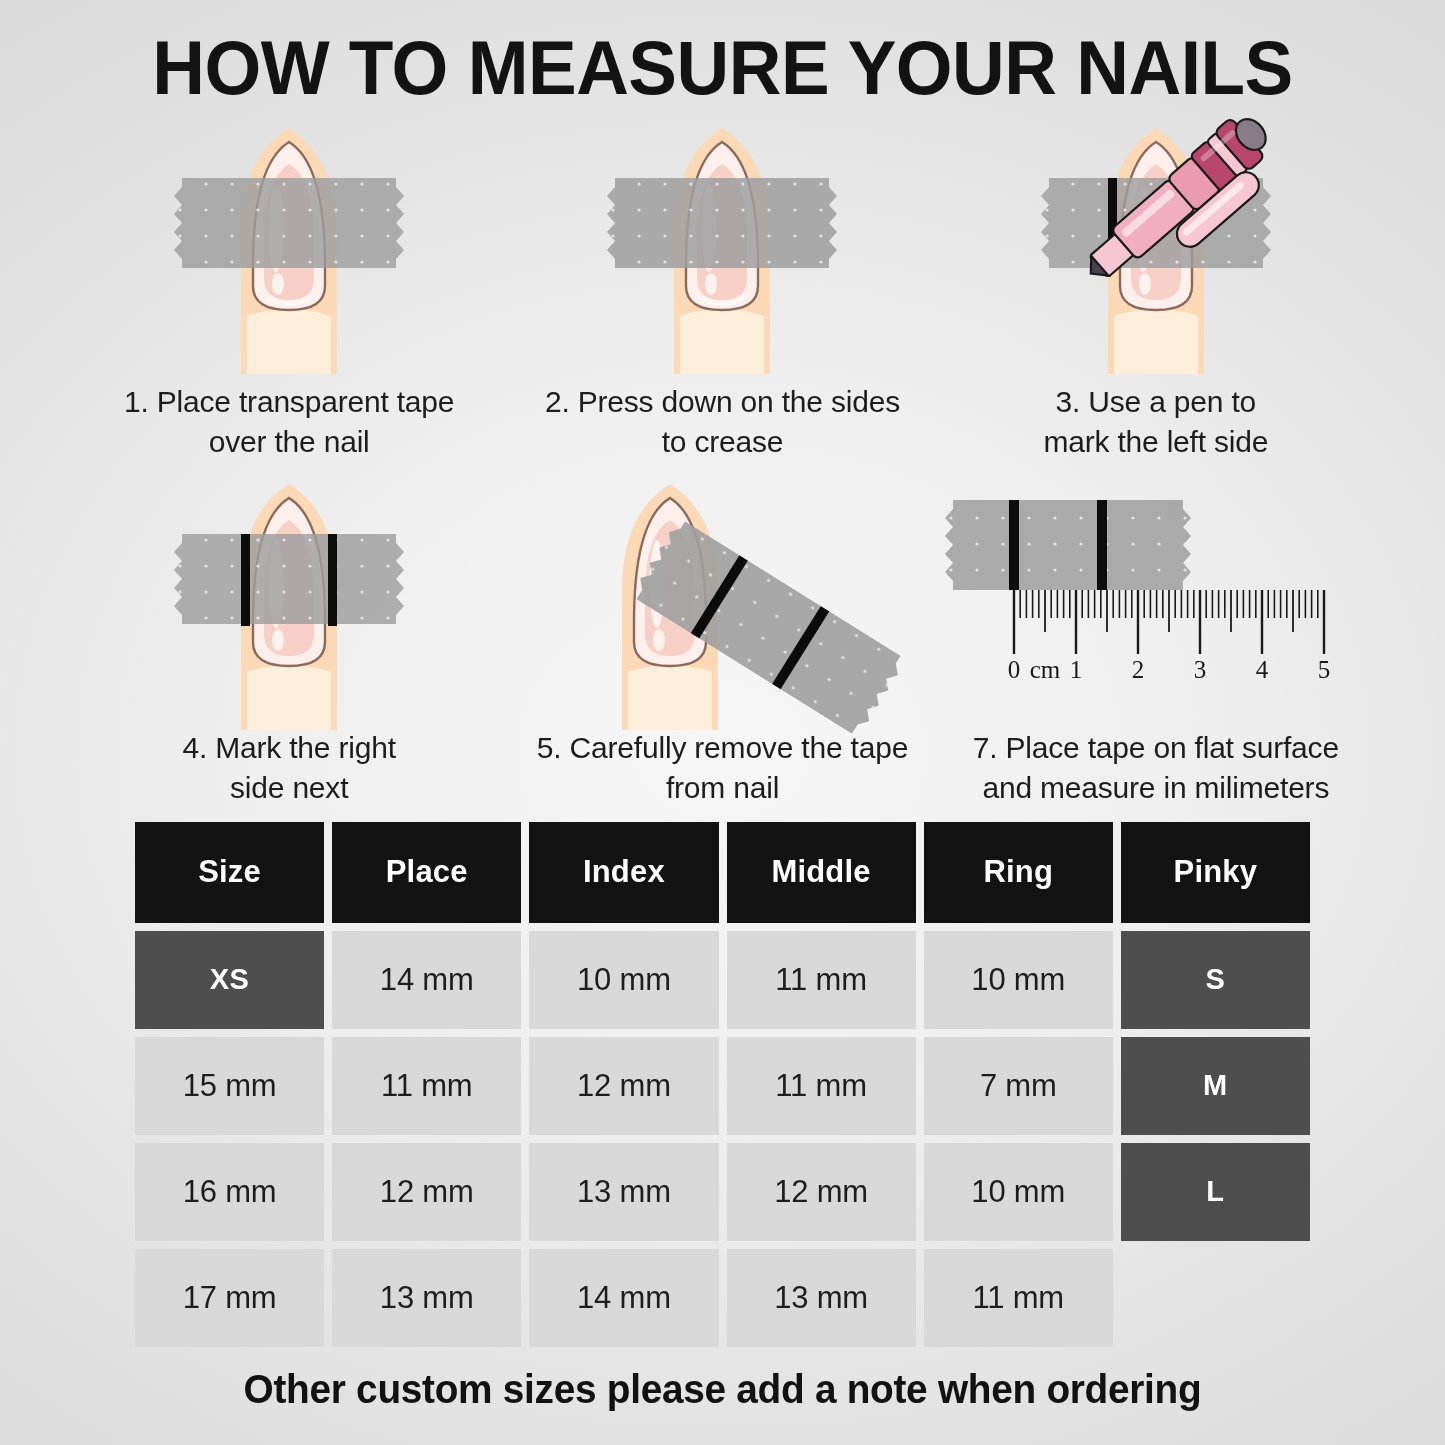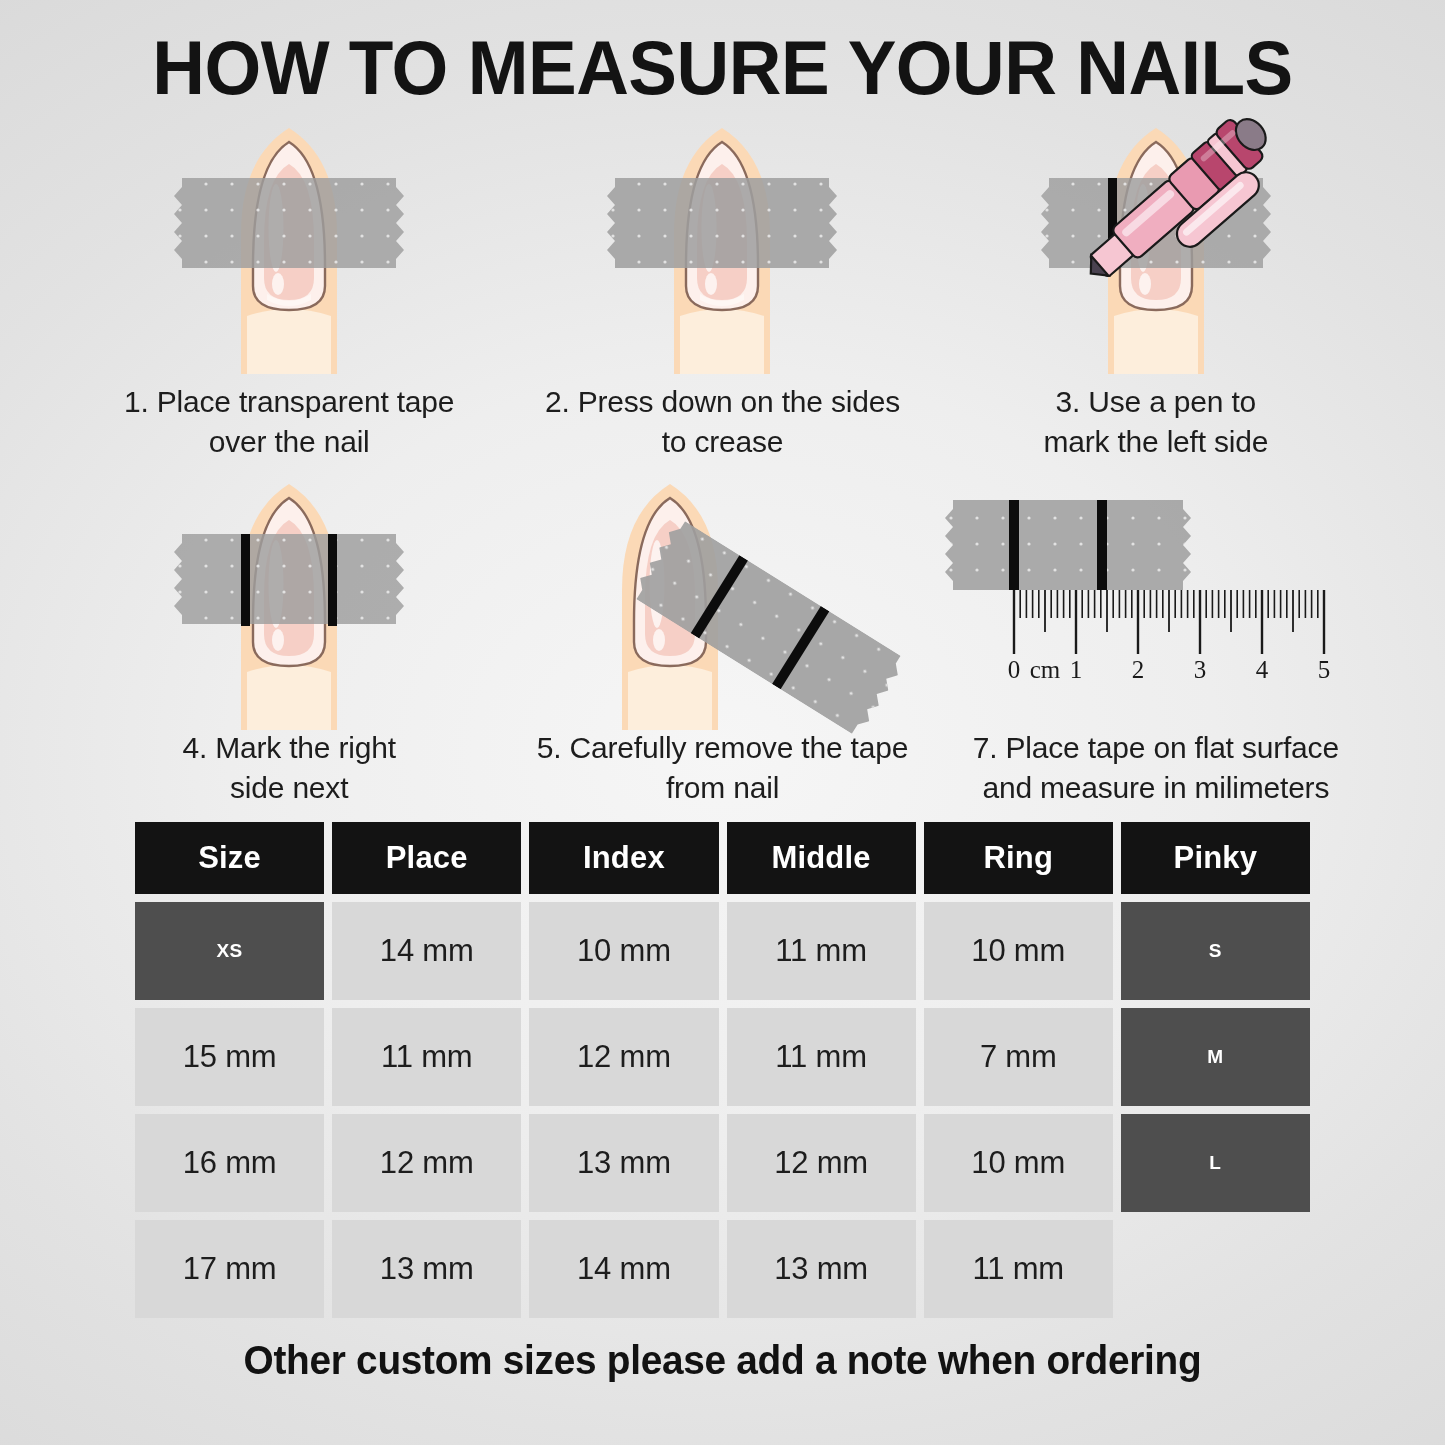--- a/index.html
+++ b/index.html
@@ -122,31 +122,31 @@
     margin: 14px auto 0 auto;
     display: grid;
     grid-template-columns: 1.0fr 1.0fr 1.0fr 1.0fr 1.0fr 1.0fr;
     gap: 8px 8px;
   }
   .th {
     background: #131313;
     color: #ffffff;
     font-weight: bold;
     font-size: 31px;
-    height: 72px;
+    height: 101px;
     display: flex;
     align-items: center;
     justify-content: center;
     letter-spacing: 0.2px;
   }
   .sz {
     background: #4e4e4e;
     color: #ffffff;
     font-weight: bold;
-    font-size: 19px;
+    font-size: 29px;
     height: 98px;
     display: flex;
     align-items: center;
     justify-content: center;
     letter-spacing: 0.5px;
   }
   .td {
     background: #d8d8d8;
     color: #1d1d1d;
     font-size: 31px;

